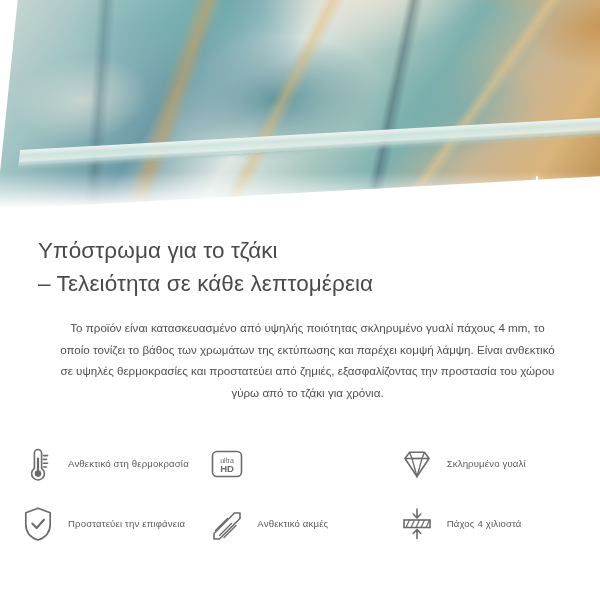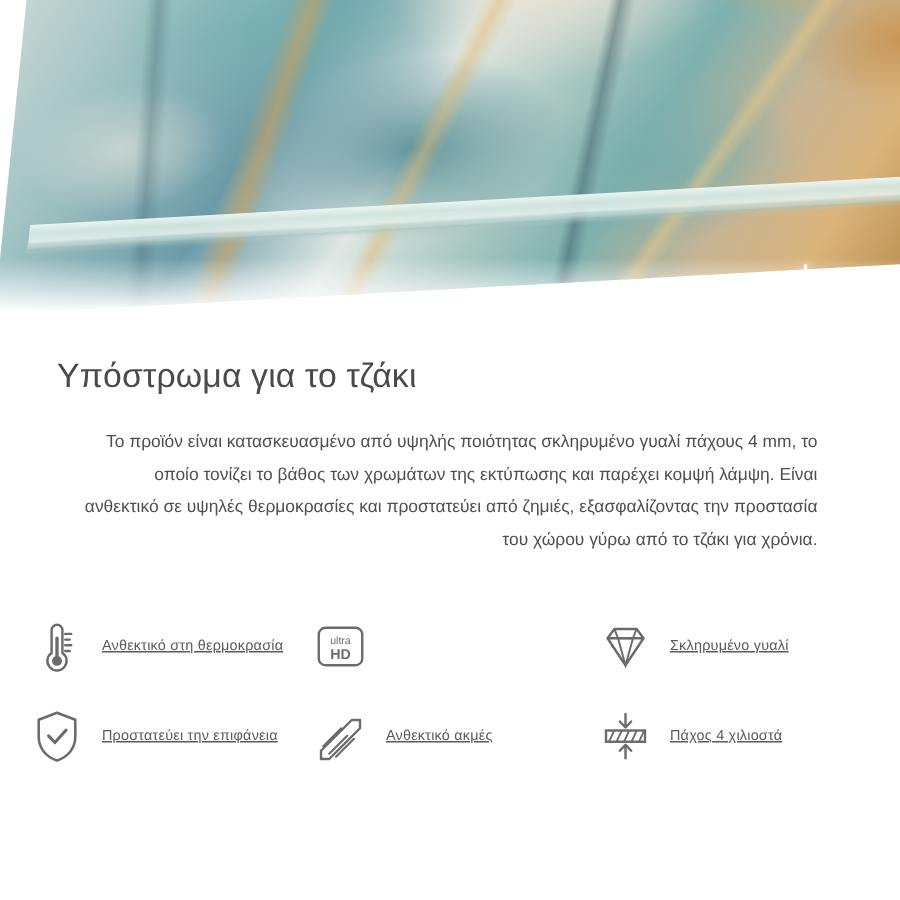--- a/index.html
+++ b/index.html
@@ -132,21 +132,21 @@
     height: 2px;
     width: 100%;
     transform: translateY(-50%);
   }
   .sparkle.s1 { left: 520px; top: 176px; width: 34px; height: 34px; }
   .sparkle.s2 { left: 548px; top: 190px; width: 18px; height: 18px; }
   .sparkle.s3 { left: 504px; top: 196px; width: 12px; height: 12px; }
 
   
   .content {
-    padding: 16px 38px 0 38px;
+    padding: 16px 23px 0 38px;
   }
 
   .headline {
     font-size: 22.5px;
     line-height: 33px;
     color: #4a4a4a;
     font-weight: 400;
     margin: 0 0 16px 0;
     letter-spacing: 0.1px;
   }
@@ -154,21 +154,21 @@
     display: block;
     white-space: nowrap;
   }
 
   .body-copy {
     font-size: 11.6px;
     line-height: 21.5px;
     color: #4f4f4f;
     margin: 17px;
     max-width: 528px;
-    text-align: right;
+    text-align: center;
   }
 
   
   .features {
     margin-top: 22px;
     padding: 0 16px;
     display: grid;
     grid-template-columns: repeat(3, 1fr);
     row-gap: 16px;
   }
@@ -188,21 +188,20 @@
     justify-content: center;
     color: #6b6b6b;
   }
 
   .feature-label {
     font-size: 9.6px;
     line-height: 12px;
     color: #5a5a5a;
     text-align: left;
     letter-spacing: 0.15px;
-    text-decoration: underline;
   }
 
   svg { display: block; }
 </style>
 </head>
 <body>
 
 <div class="page">
 
   <div class="hero">
@@ -215,20 +214,21 @@
       <span class="sparkle s1"></span>
       <span class="sparkle s2"></span>
       <span class="sparkle s3"></span>
       <div class="hero-fade"></div>
     </div>
   </div>
 
   <div class="content">
     <h1 class="headline">
       <span class="line">Υπόστρωμα για το τζάκι</span>
+      <span class="line">– Τελειότητα σε κάθε λεπτομέρεια</span>
     </h1>
     <p class="body-copy">Το προϊόν είναι κατασκευασμένο από υψηλής ποιότητας σκληρυμένο γυαλί πάχους 4 mm, το οποίο τονίζει το βάθος των χρωμάτων της εκτύπωσης και παρέχει κομψή λάμψη. Είναι ανθεκτικό σε υψηλές θερμοκρασίες και προστατεύει από ζημιές, εξασφαλίζοντας την προστασία του χώρου γύρω από το τζάκι για χρόνια.</p>
   </div>
 
   <div class="features">
 
     <div class="feature">
       <div class="feature-icon">
         <svg width="40" height="42" viewBox="0 0 40 42" fill="none" stroke="#6b6b6b" stroke-width="1.6" stroke-linecap="round">
           <path d="M20 6.5a3.6 3.6 0 0 1 3.6 3.6v15.2a6.4 6.4 0 1 1-7.2 0V10.1A3.6 3.6 0 0 1 20 6.5z"></path>

